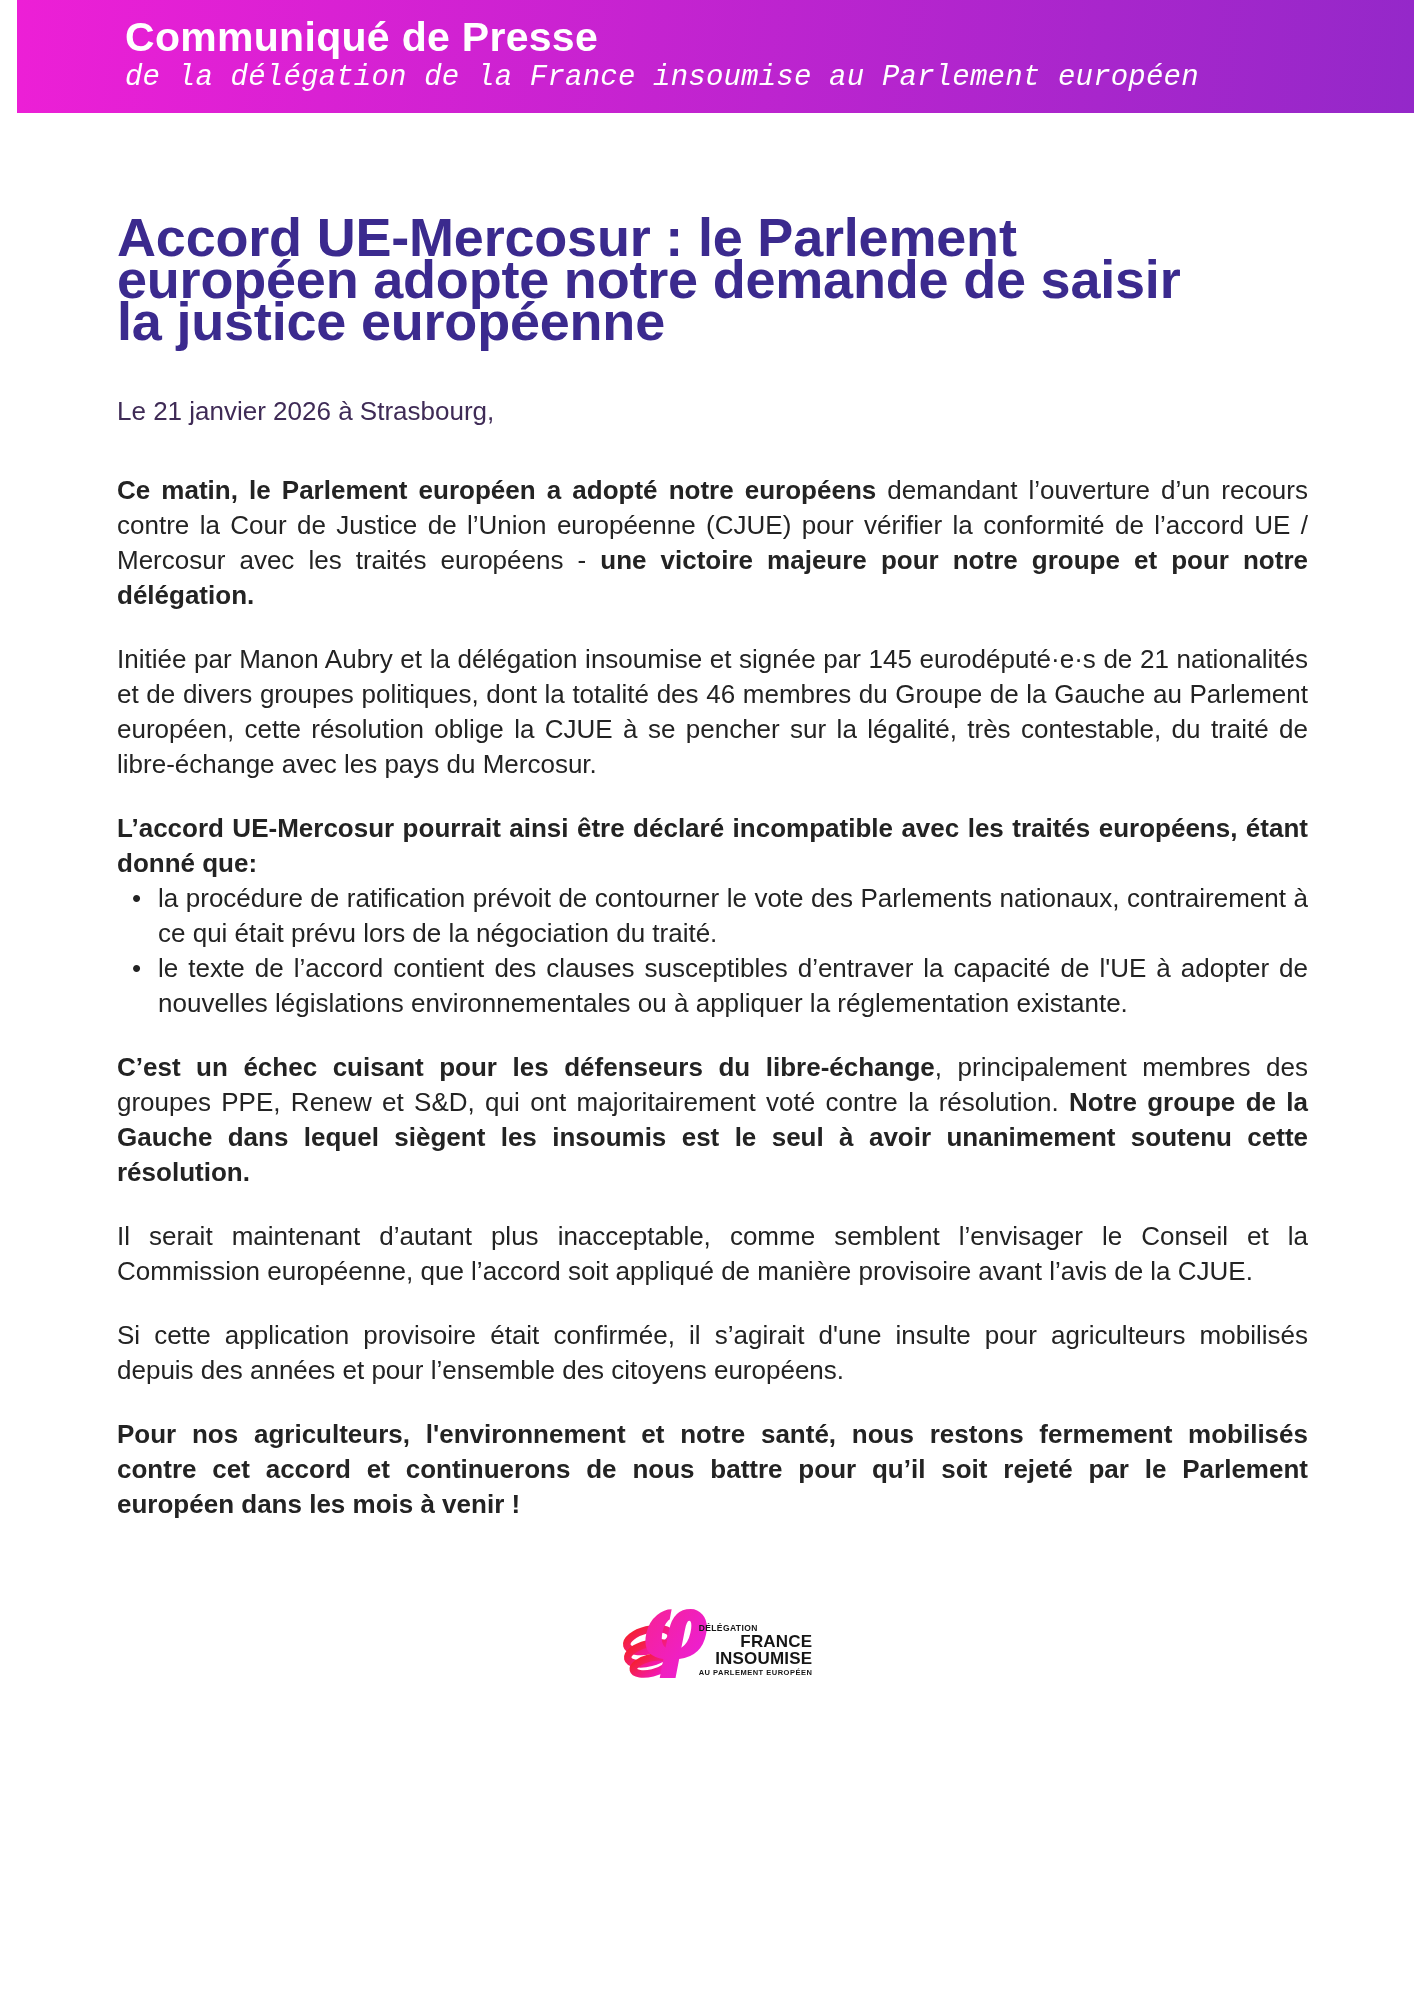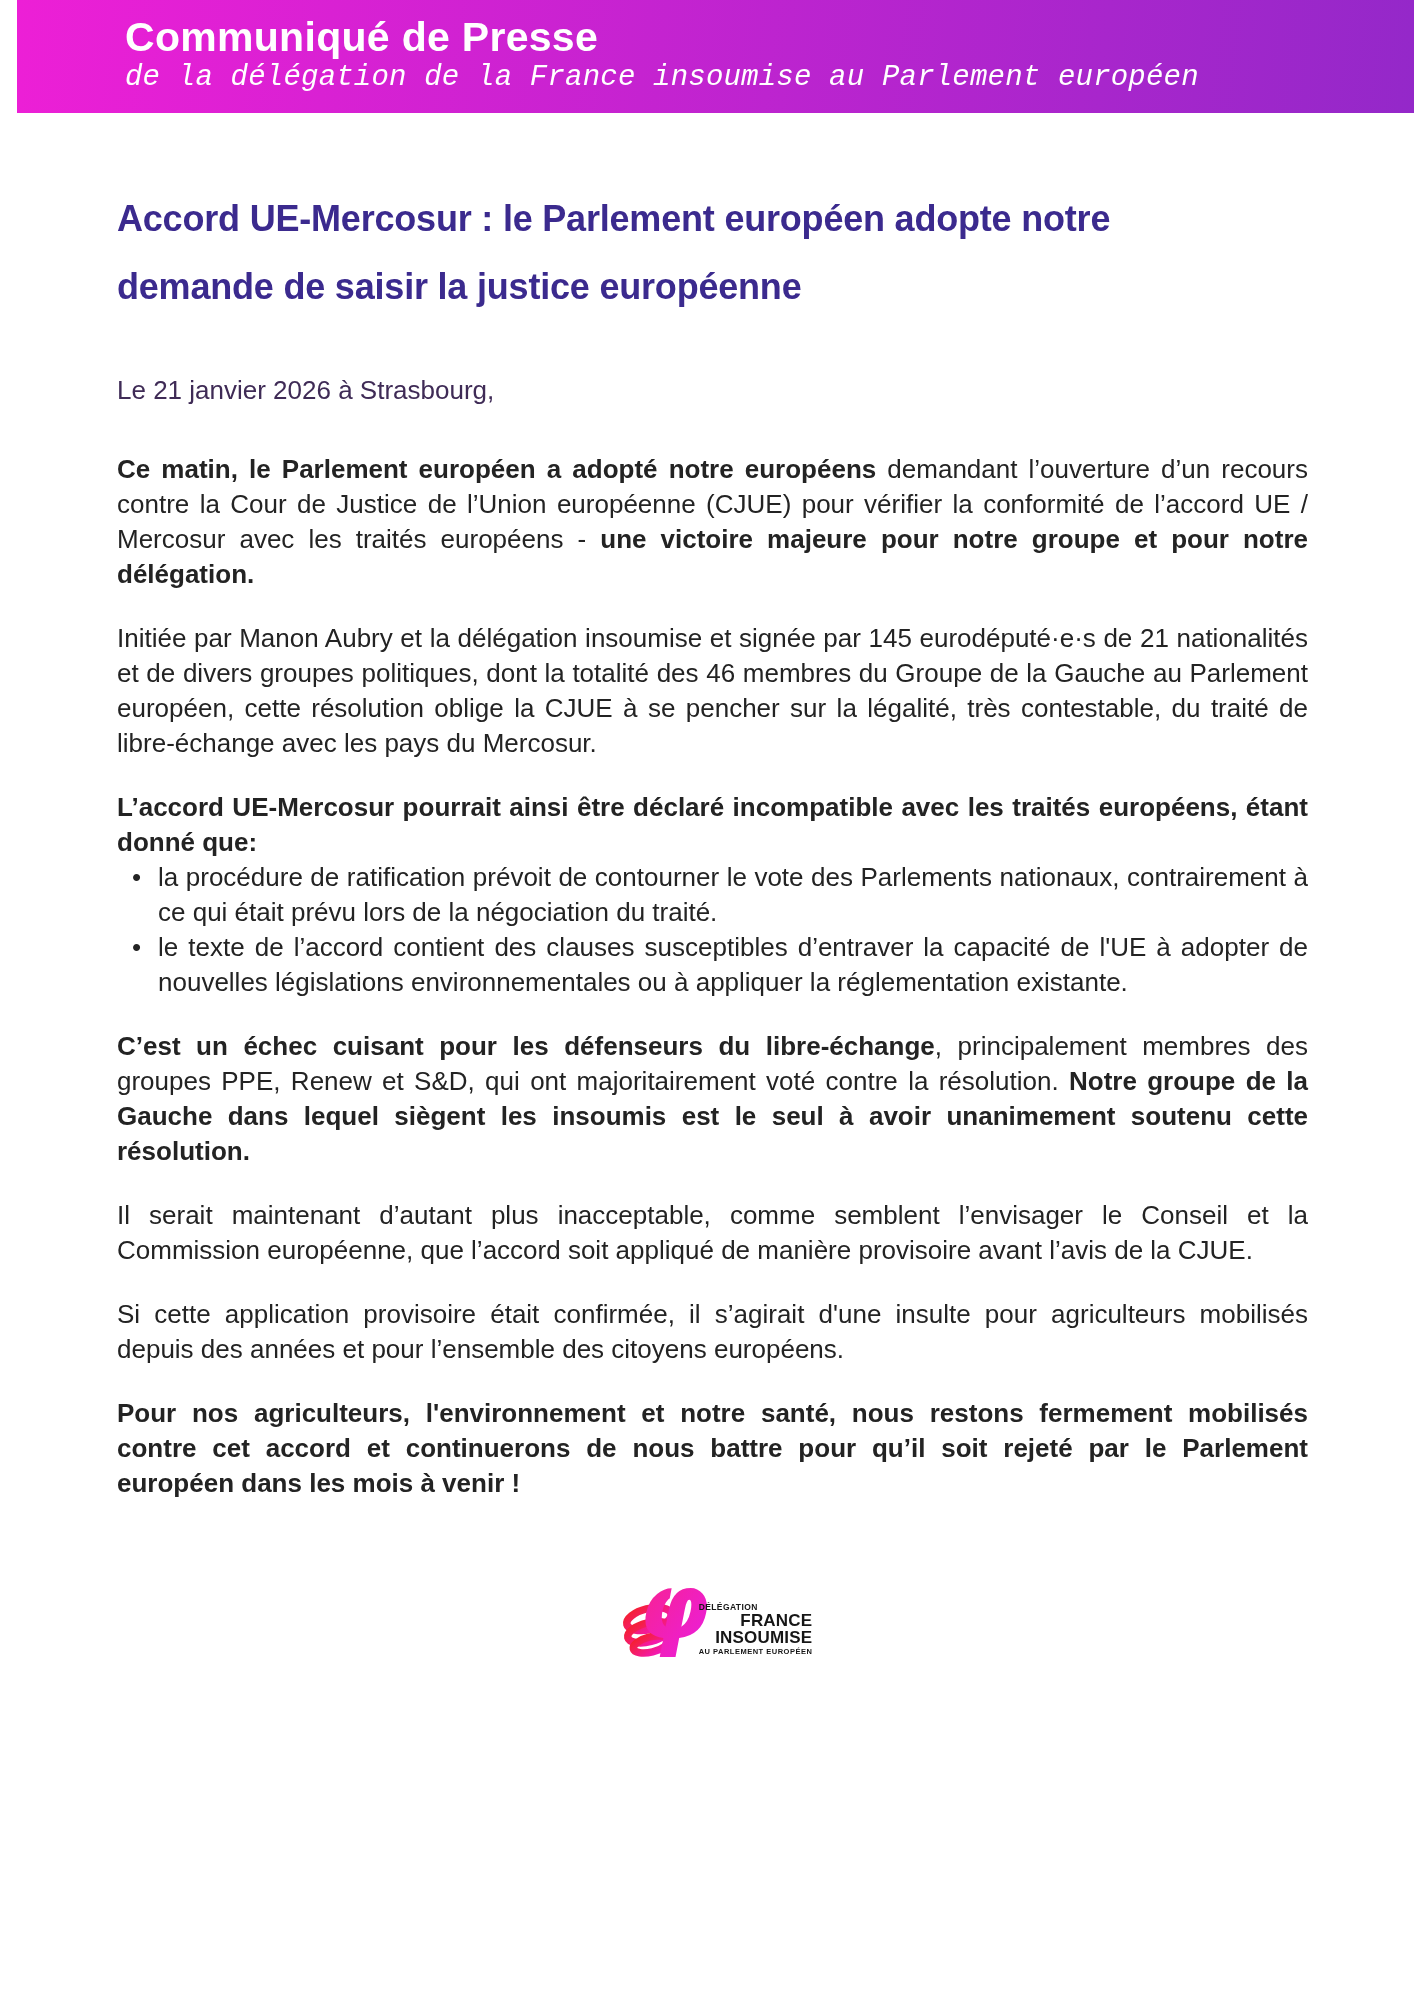--- a/index.html
+++ b/index.html
@@ -23,22 +23,22 @@
   .doc-header .hdr-title {
     font-size: 41px; font-weight: bold; letter-spacing: 0.3px; line-height: 1.1;
   }
   .doc-header .hdr-sub {
     font-size: 29px; font-style: italic; font-weight: 500; margin-top: 1px; letter-spacing: 0.2px; font-family: Liberation Mono, monospace;
   }
 
   main { padding: 0 106px 0 100px; }
 
   .article-title {
-    margin-top: 72px;
-    font-size: 36px; line-height: 68px; font-weight: bold;
+    margin-top: 103px;
+    font-size: 54px; line-height: 42px; font-weight: bold;
     letter-spacing: -0.2px;
     color: var(--article-title, #3b2a8e);
     max-width: 1090px;
   }
 
   .dateline {
     margin-top: 54px;
     font-size: 26px;
     color: var(--dateline, #3f2b56);
   }

